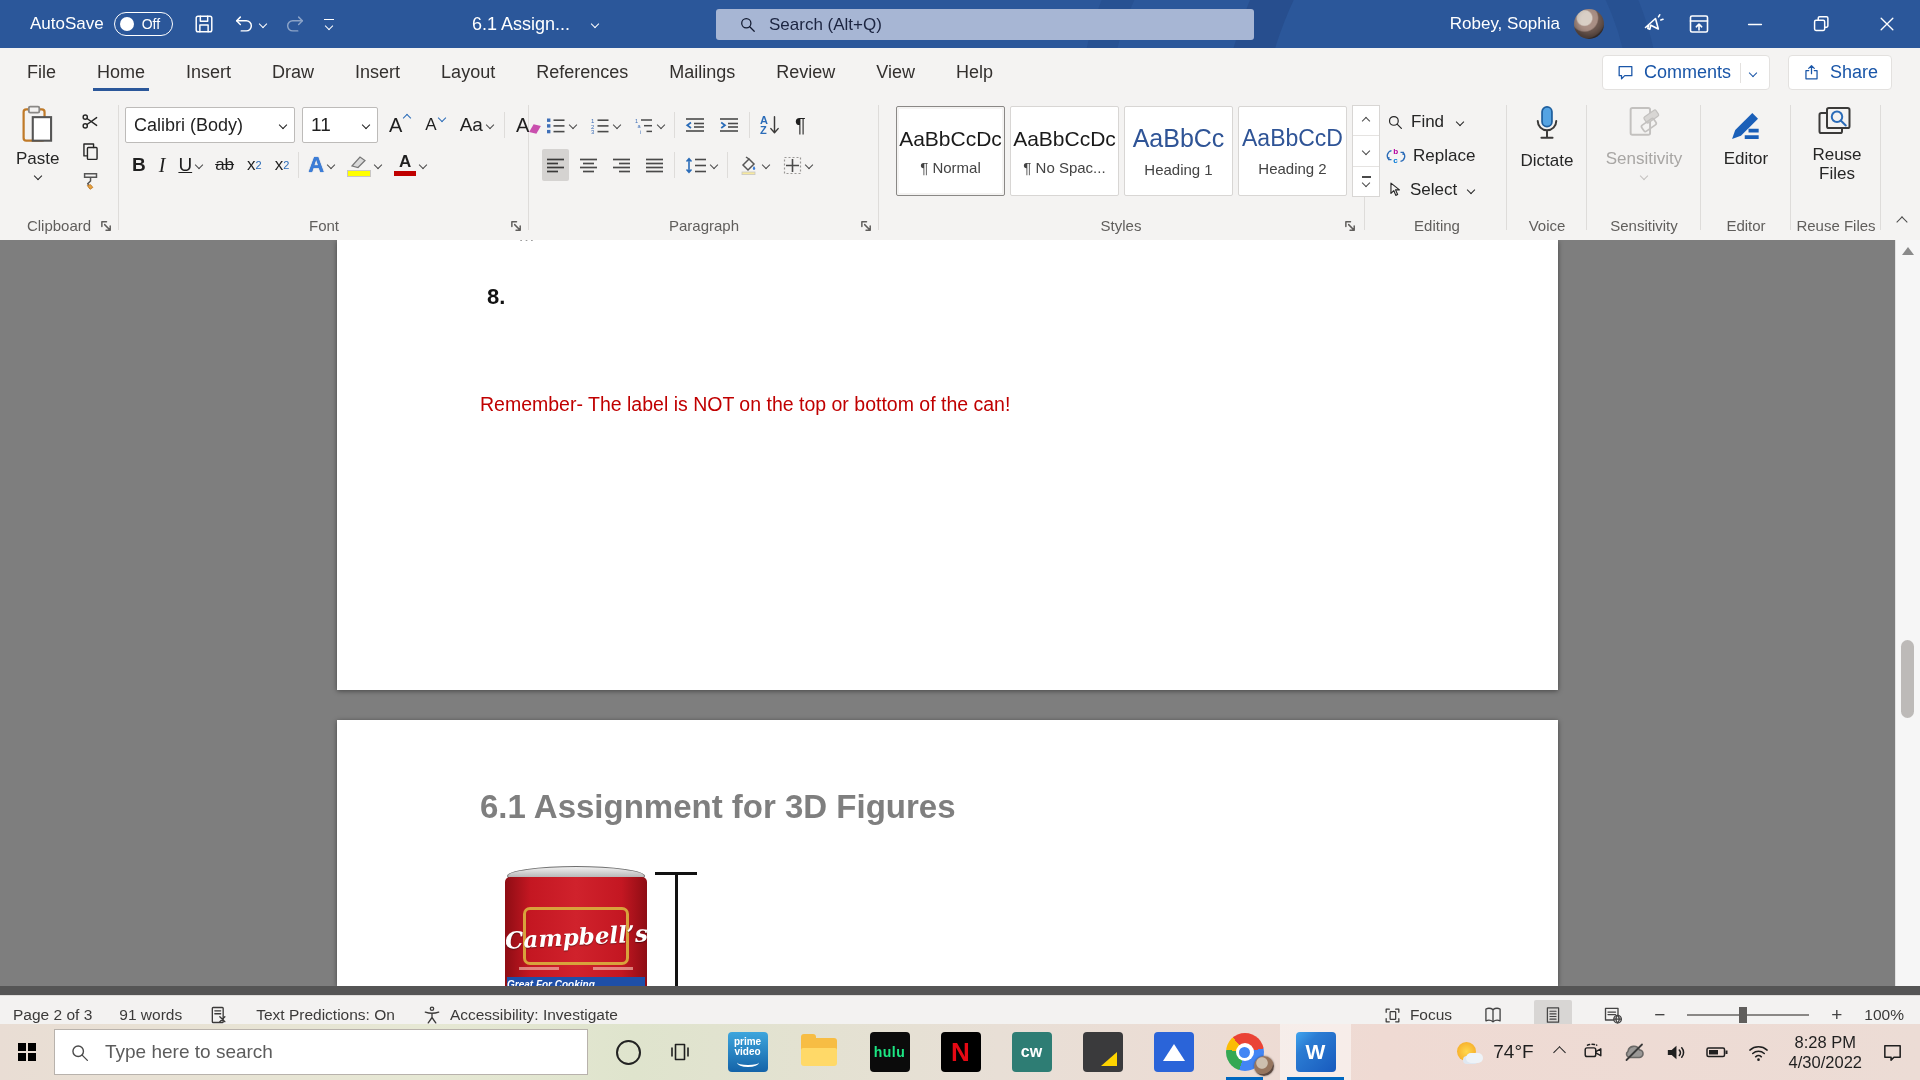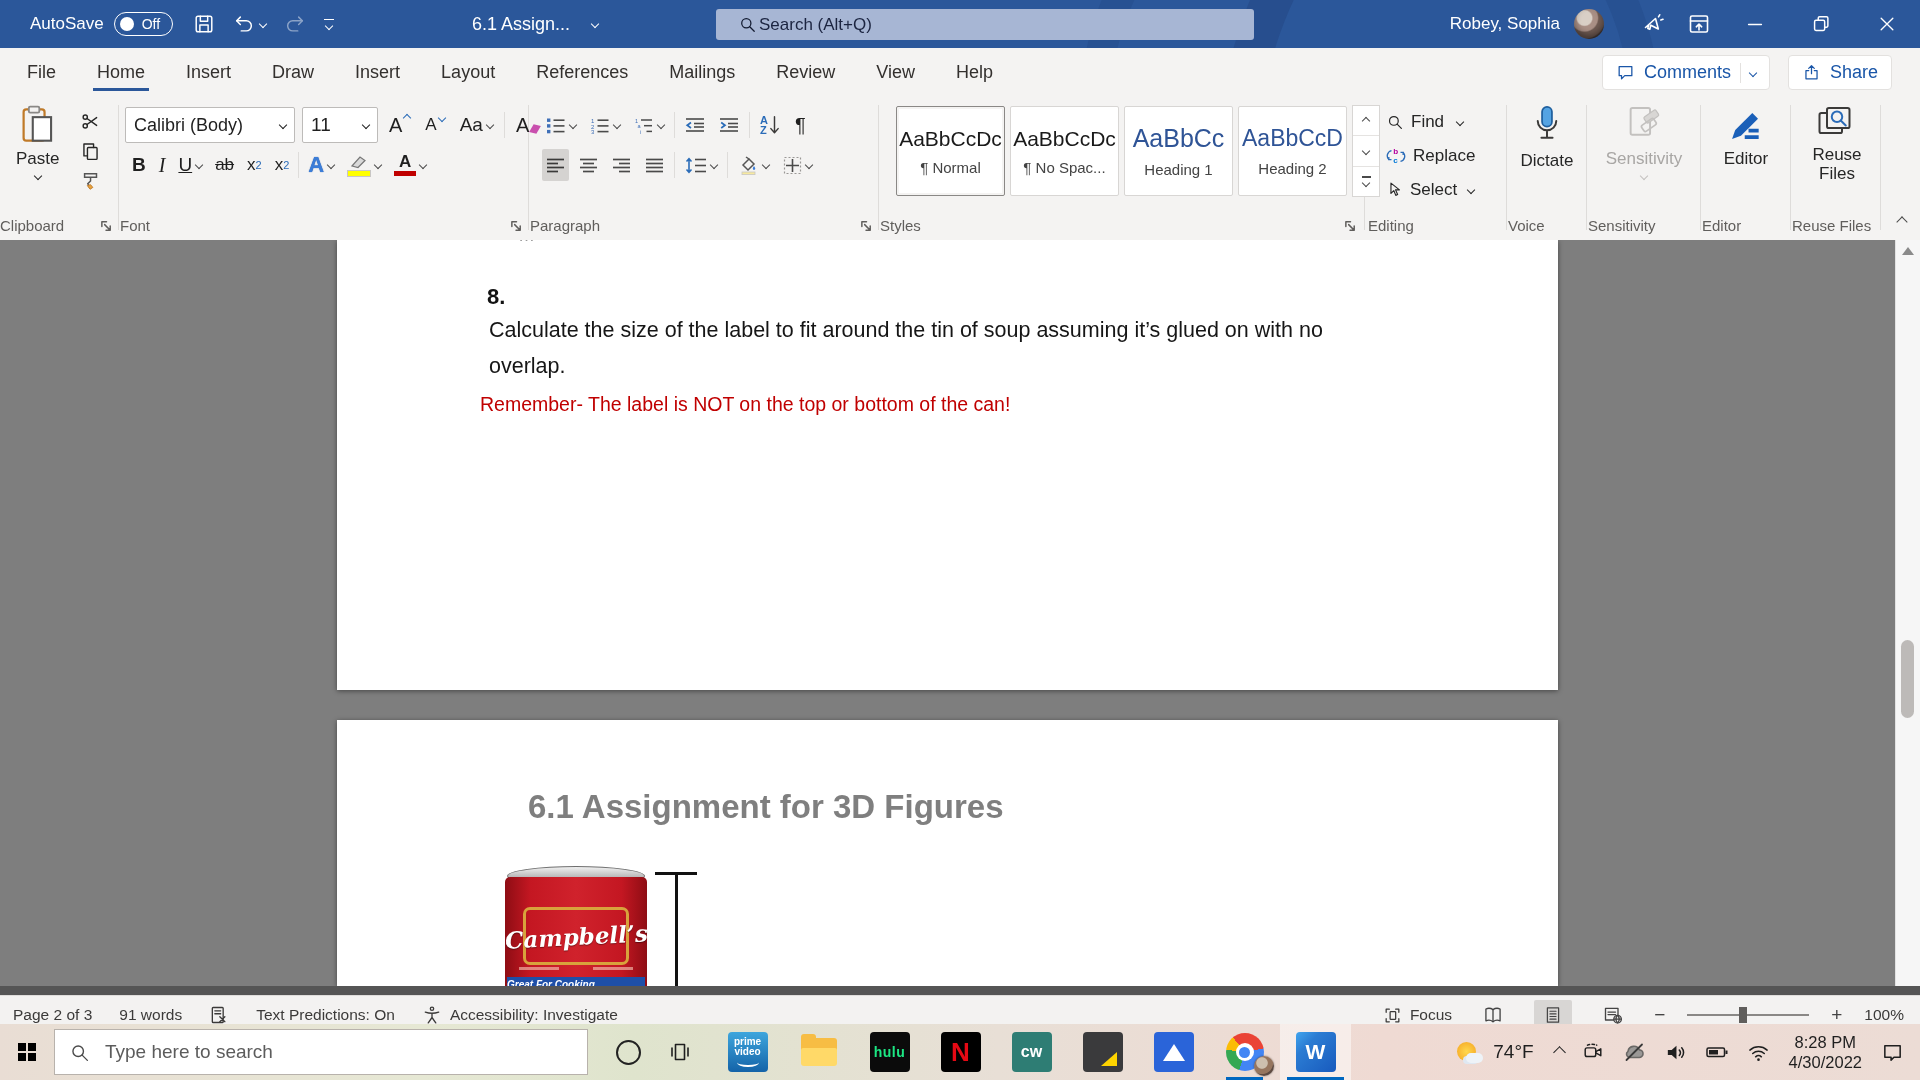--- a/index.html
+++ b/index.html
@@ -17,21 +17,21 @@
   .titlebar::after{content:"";position:absolute;right:260px;top:-180px;width:520px;height:520px;border-radius:50%;
     border:30px solid rgba(20,40,90,.12);}
   .tb-left{position:absolute;left:30px;top:0;height:48px;display:flex;align-items:center;gap:20px;z-index:2;}
   .autosave{display:flex;align-items:center;gap:10px;font-size:17px;}
   .as-toggle{display:flex;align-items:center;gap:8px;border:1.6px solid #fff;border-radius:13px;padding:3px 12px 3px 5px;font-size:14px;}
   .as-knob{width:14px;height:14px;border-radius:50%;background:#fff;}
   .qat{display:flex;align-items:center;gap:18px;}
   .qat .dis{opacity:.45;}
   .doc-title{position:absolute;left:472px;top:0;height:48px;display:flex;align-items:center;gap:22px;font-size:18px;z-index:2;}
   .tb-search{position:absolute;left:716px;top:9px;width:516px;height:31px;background:#a7b6d4;border-radius:3px;
-    display:flex;align-items:center;padding-left:22px;color:#121a30;z-index:2;}
+    display:flex;align-items:center;gap:10px;padding-left:22px;color:#121a30;z-index:2;}
   .tb-search input{border:none;background:transparent;outline:none;font-size:17px;color:#121a30;width:300px;
     font-family:"Liberation Sans",sans-serif;}
   .tb-search input::placeholder{color:#1b2440;opacity:1;}
   .tb-right{position:absolute;right:0;top:0;height:48px;display:flex;align-items:center;z-index:2;}
   .user-name{font-size:17px;margin-right:14px;}
   .avatar{width:30px;height:30px;border-radius:50%;margin-right:26px;
     background:radial-gradient(circle at 35% 30%,#d9cfc6 0 25%,#a98f85 30% 45%,#6f5a52 50% 70%,#4a3c38 75%);
     box-shadow:inset 0 -4px 6px rgba(0,0,0,.4);}
   .tb-ico{width:46px;height:48px;display:flex;align-items:center;justify-content:center;}
   .winbtn{width:66px;height:48px;display:flex;align-items:center;justify-content:center;}
@@ -43,21 +43,21 @@
   .tab.active::after{content:"";position:absolute;left:-2px;right:-2px;bottom:5px;height:3.5px;background:#2b579a;}
   .tabrow-right{position:absolute;right:28px;top:7px;display:flex;gap:18px;}
   .pillbtn{display:flex;align-items:center;gap:9px;background:#fff;border:1px solid #e3e1df;border-radius:4px;
     padding:6px 13px;font-size:18px;color:#1a56a8;}
   .pillbtn .chev{color:#1a56a8;}
 
   
   .ribbon{position:absolute;left:0;top:97px;right:0;height:143px;background:#f4f3f2;border-bottom:1px solid #cbc9c7;}
   .vsep{position:absolute;top:8px;bottom:10px;width:1px;background:#dedcda;}
   .grp{position:absolute;top:0;height:142px;}
-  .grp-label{position:absolute;left:0;right:0;bottom:5px;font-size:15px;color:#605e5c;}
+  .grp-label{position:absolute;left:0;right:0;bottom:5px;text-align:center;font-size:15px;color:#605e5c;}
   .dlg{position:absolute;right:5px;bottom:6px;color:#605e5c;}
   .rrow{position:absolute;display:flex;align-items:center;}
   .rbtn{display:flex;align-items:center;justify-content:center;height:32px;padding:0 4px;border-radius:2px;color:#262626;}
   .rbtn .chev{margin-left:4px;color:#4a4a4a;}
   .combo{display:flex;align-items:center;justify-content:space-between;height:34px;background:#fff;
     border:1px solid #bdbbb9;border-radius:2px;font-size:19px;padding:0 8px;color:#1f1f1f;}
   .bigbtn{display:flex;flex-direction:column;align-items:center;justify-content:flex-start;gap:4px;font-size:17px;color:#262626;}
   .sel{background:#d5d3d1;border-radius:2px;}
   .glyph{font-size:19px;color:#1f1f1f;}
   .stack2{width:22px;height:5px;margin-top:1px;}
@@ -78,21 +78,21 @@
 
   
   .docarea{position:absolute;left:0;top:240px;right:0;height:746px;background:#7e7e7e;overflow:hidden;}
   .page{position:absolute;left:337px;width:1221px;background:#fff;box-shadow:0 1px 5px rgba(0,0,0,.45);}
   .page1{top:0;height:450px;}
   .page2{top:480px;height:266px;overflow:hidden;}
   .pmarker{position:absolute;left:158px;top:-14px;color:#9a9a9a;font-size:17px;letter-spacing:4px;}
   .q8{position:absolute;left:150px;top:44px;font-weight:700;font-size:22px;color:#121212;}
   .qtext{position:absolute;left:152px;top:72px;width:905px;font-size:21.5px;line-height:36px;color:#161616;}
   .qred{position:absolute;left:143px;top:153px;font-size:19.5px;color:#c00000;}
-  .h2grey{position:absolute;left:143px;top:68px;font-size:33px;font-weight:700;color:#7f7f7f;margin-left:48px;}
+  .h2grey{position:absolute;left:143px;top:68px;font-size:33px;font-weight:700;color:#7f7f7f;}
   .can{position:absolute;left:168px;top:146px;width:142px;}
   .can-top{width:136px;height:18px;margin:0 auto;border-radius:50%;
     background:linear-gradient(#f0f0f0,#8d8d8d);border:1px solid #6f6f6f;}
   .can-body{position:relative;margin-top:-9px;height:112px;border-radius:5px 5px 0 0;
     background:linear-gradient(90deg,#8e0d14,#c41722 18%,#d0222c 50%,#c41722 82%,#8e0d14);}
   .can-frame{position:absolute;left:18px;right:18px;top:30px;height:52px;border:3px solid #d8a23c;border-radius:7px;
     display:flex;align-items:center;justify-content:center;}
   .can-brand{font-family:"DejaVu Serif","Liberation Serif",serif;font-style:italic;font-weight:700;
     color:#fff;font-size:23px;transform:rotate(-3deg);text-shadow:0 1px 1px rgba(0,0,0,.4);white-space:nowrap;}
   .can-tinytext{position:absolute;left:14px;right:14px;top:90px;display:flex;justify-content:space-between;}
@@ -702,21 +702,20 @@
       <div class="grp-label">Reuse Files</div>
     </div>
 
     <span style="position:absolute;right:14px;bottom:10px"><span class="chev up" style="color:#4a4a4a"></span></span>
   </div>
 
   <div class="docarea">
     <div class="page page1">
       <div class="pmarker">○ …</div>
       <div class="q8">8.</div>
-      <div class="qtext">Calculate the size of the label to fit around the tin of soup assuming it’s glued on with no overlap.</div>
       <div class="qred">Remember- The label is NOT on the top or bottom of the can!</div>
     </div>
 
     <div class="page page2">
       <div class="h2grey">6.1 Assignment for 3D Figures</div>
       <div class="can">
         <div class="can-top"></div>
         <div class="can-body">
           <div class="can-frame">
             <span class="can-brand">Campbell’s</span>

